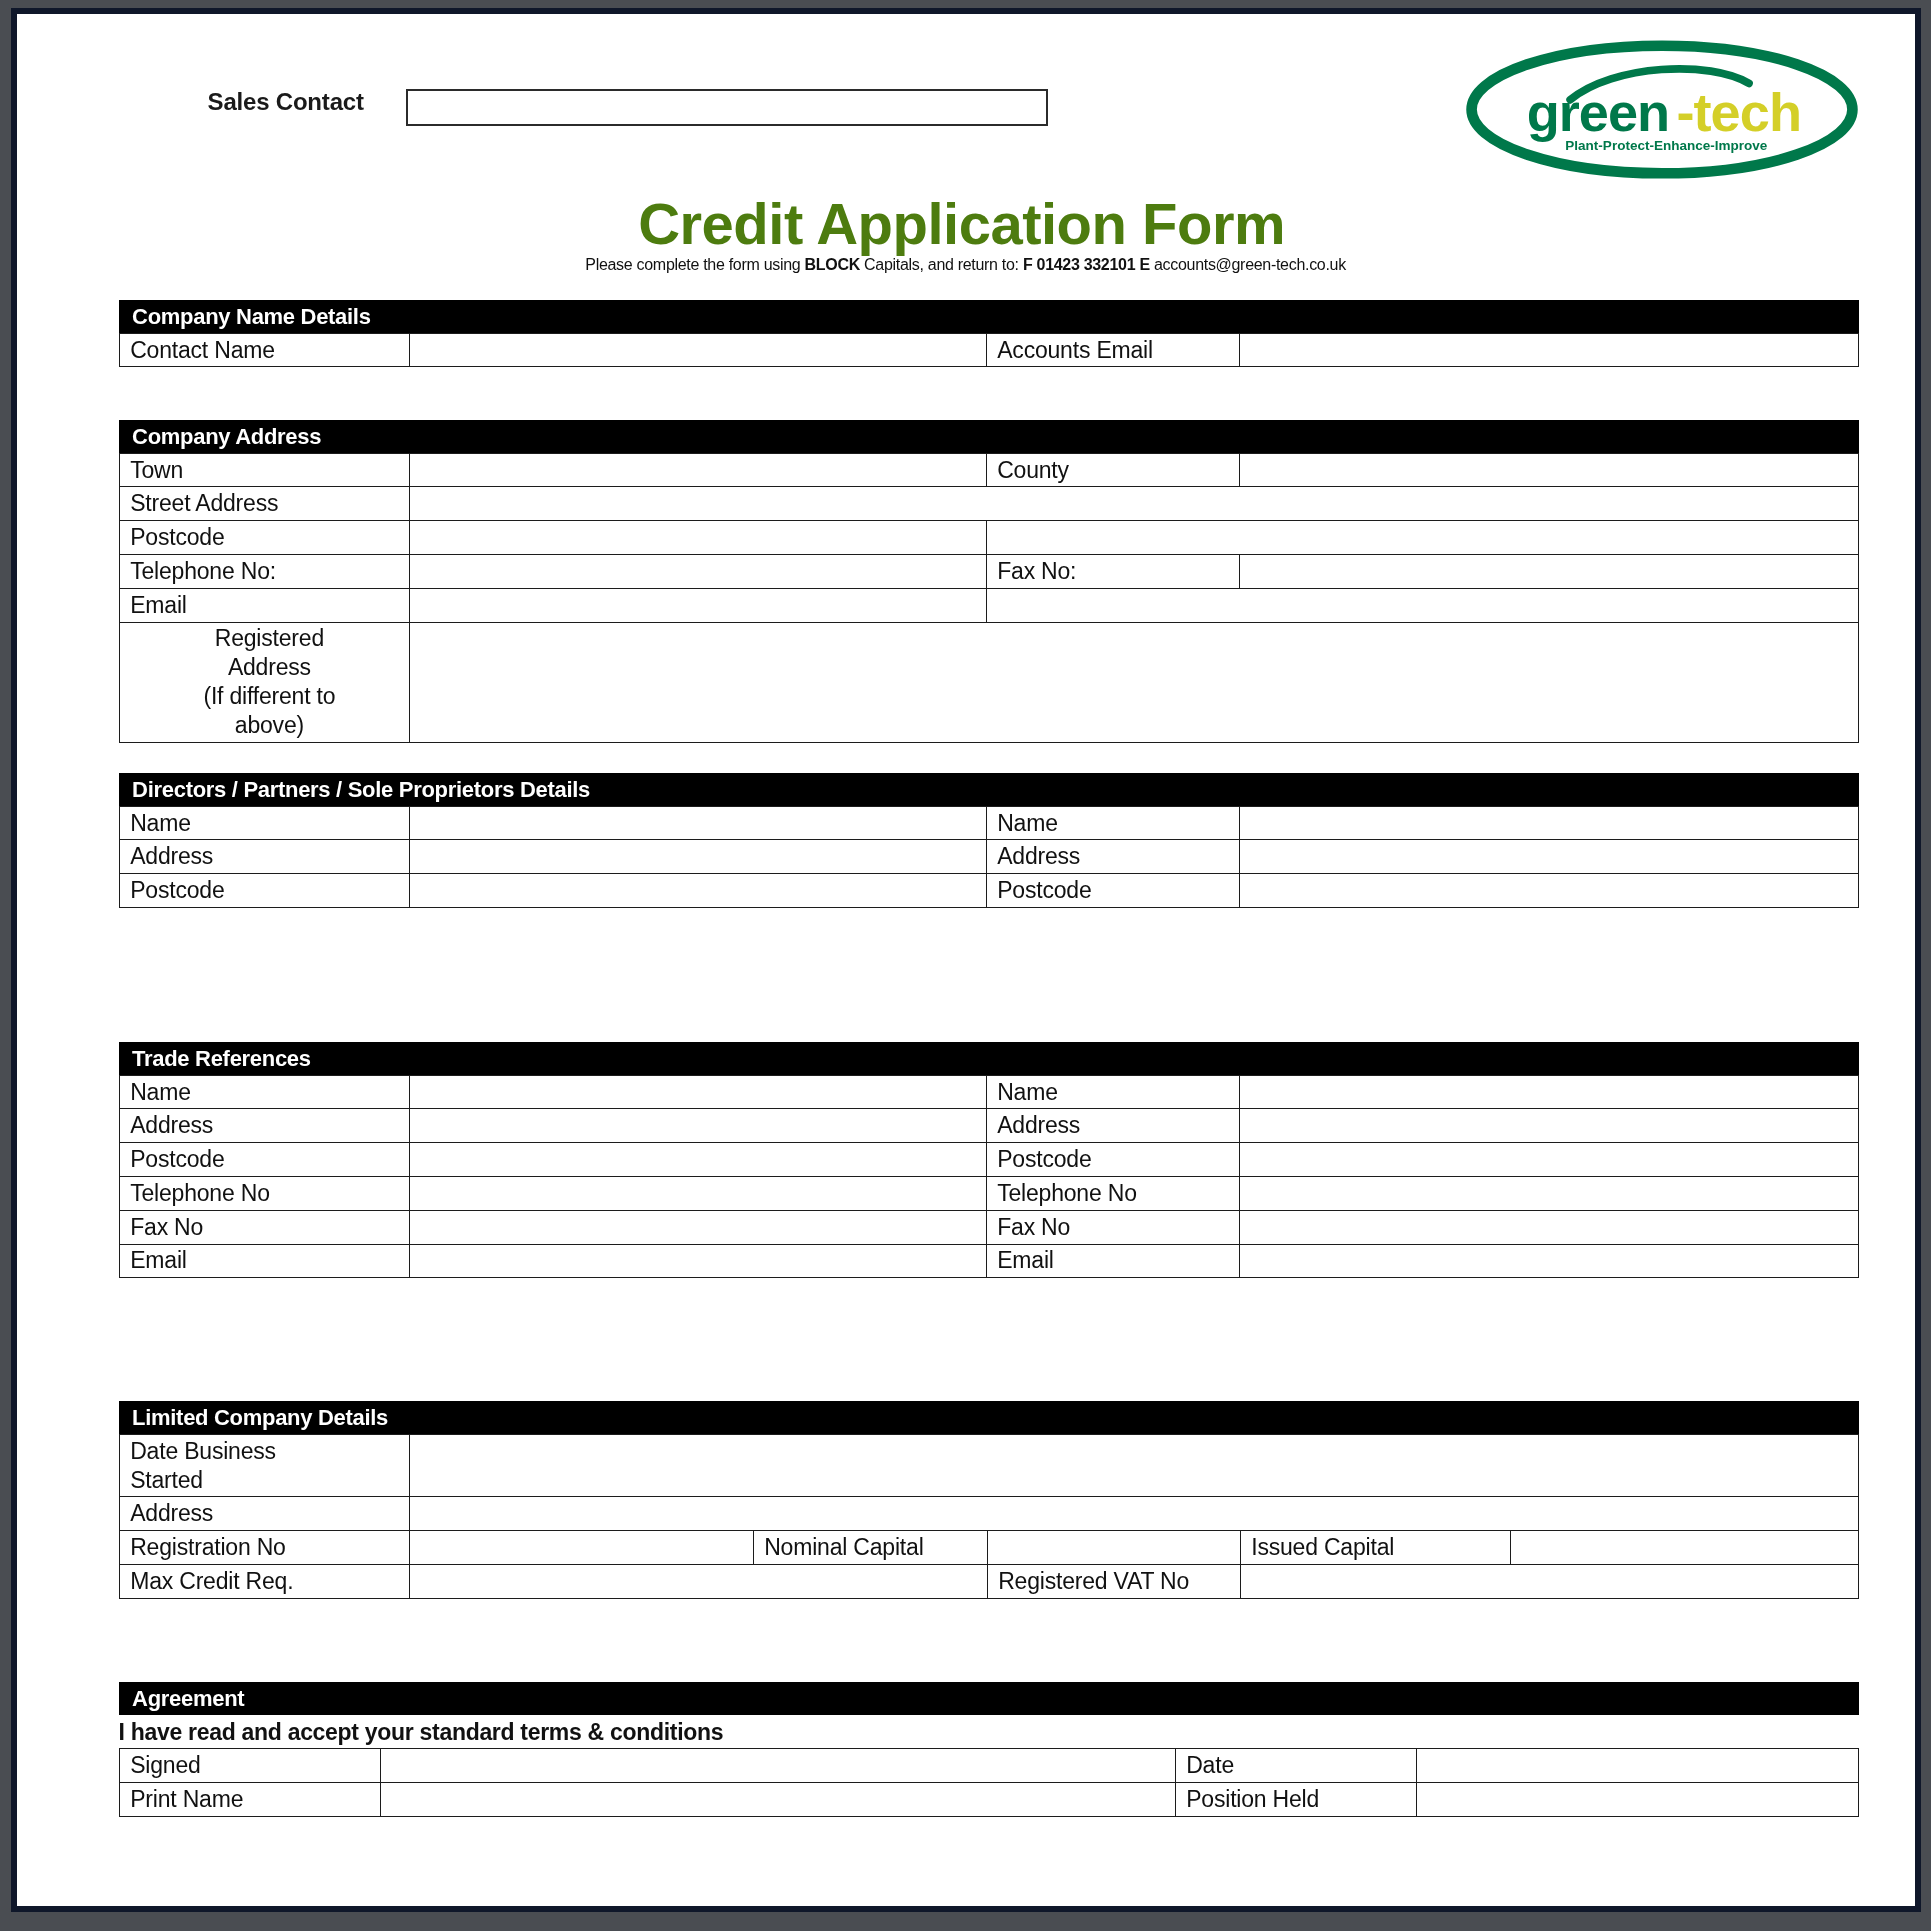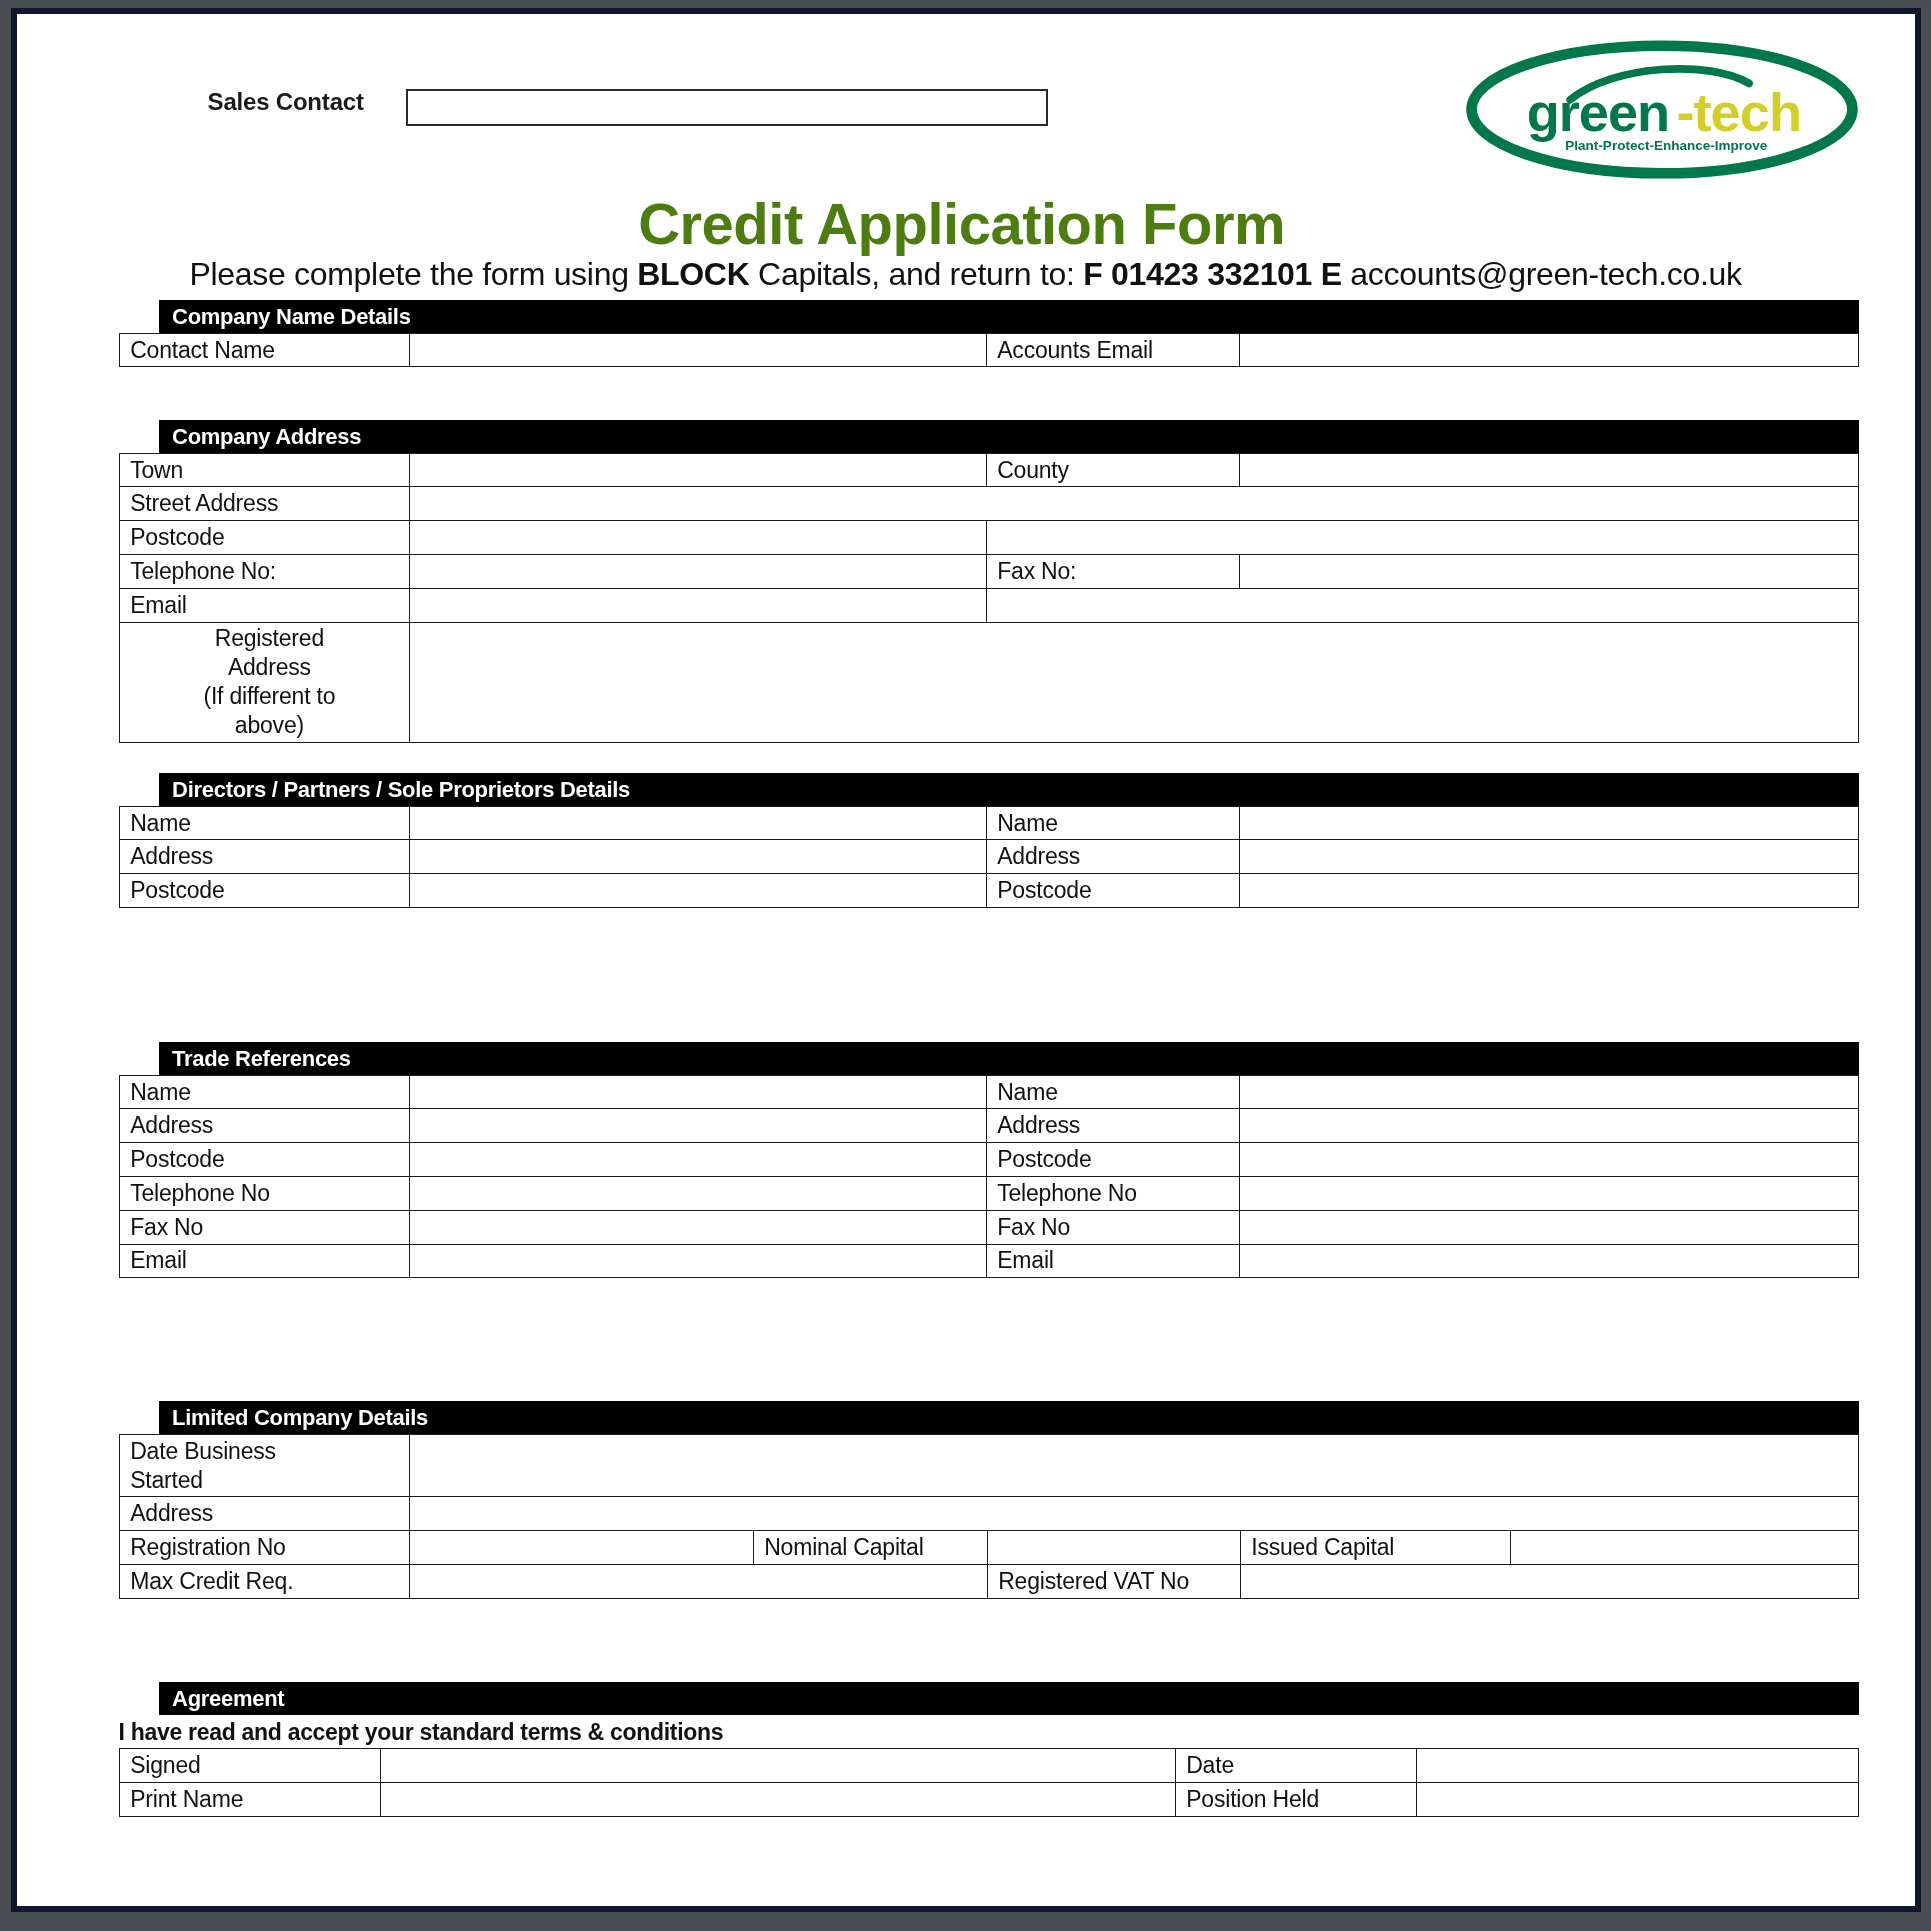--- a/index.html
+++ b/index.html
@@ -70,21 +70,21 @@
     font-size: 58px;
     font-weight: bold;
     color: #4d7c0f;
     letter-spacing: -0.5px;
   }
   .doc-sub {
     position: absolute;
     left: 0; right: 0;
     top: 242px;
     text-align: center;
-    font-size: 32px;
+    font-size: 16px;
     font-weight: bold;
     color: #111;
     letter-spacing: -0.3px;
   }
   .doc-sub .thin { font-weight: normal; }
 
   
   .section {
     position: absolute;
     left: 102px;
@@ -93,21 +93,20 @@
   .sec-head {
     background: #000000;
     color: #ffffff;
     font-size: 22px;
     font-weight: bold;
     letter-spacing: -0.3px;
     height: 33px;
     line-height: 33px;
     padding-left: 13.5px;
     box-sizing: border-box;
-    margin-left: 40px;
   }
   .agree-note {
     font-size: 23px;
     font-weight: bold;
     color: #111;
     letter-spacing: -0.3px;
     padding: 3.9px 0 2.9px 0;
   }
 
   table.grid {

